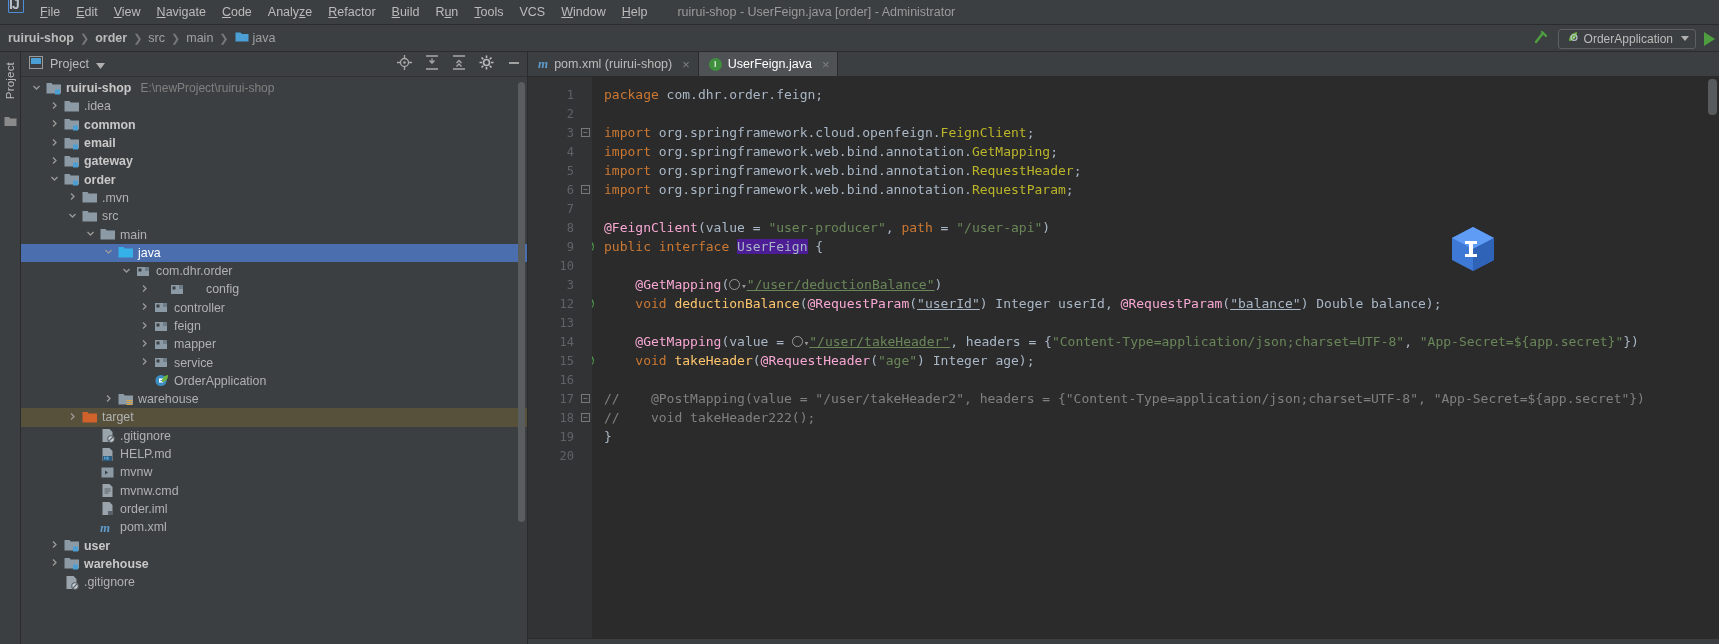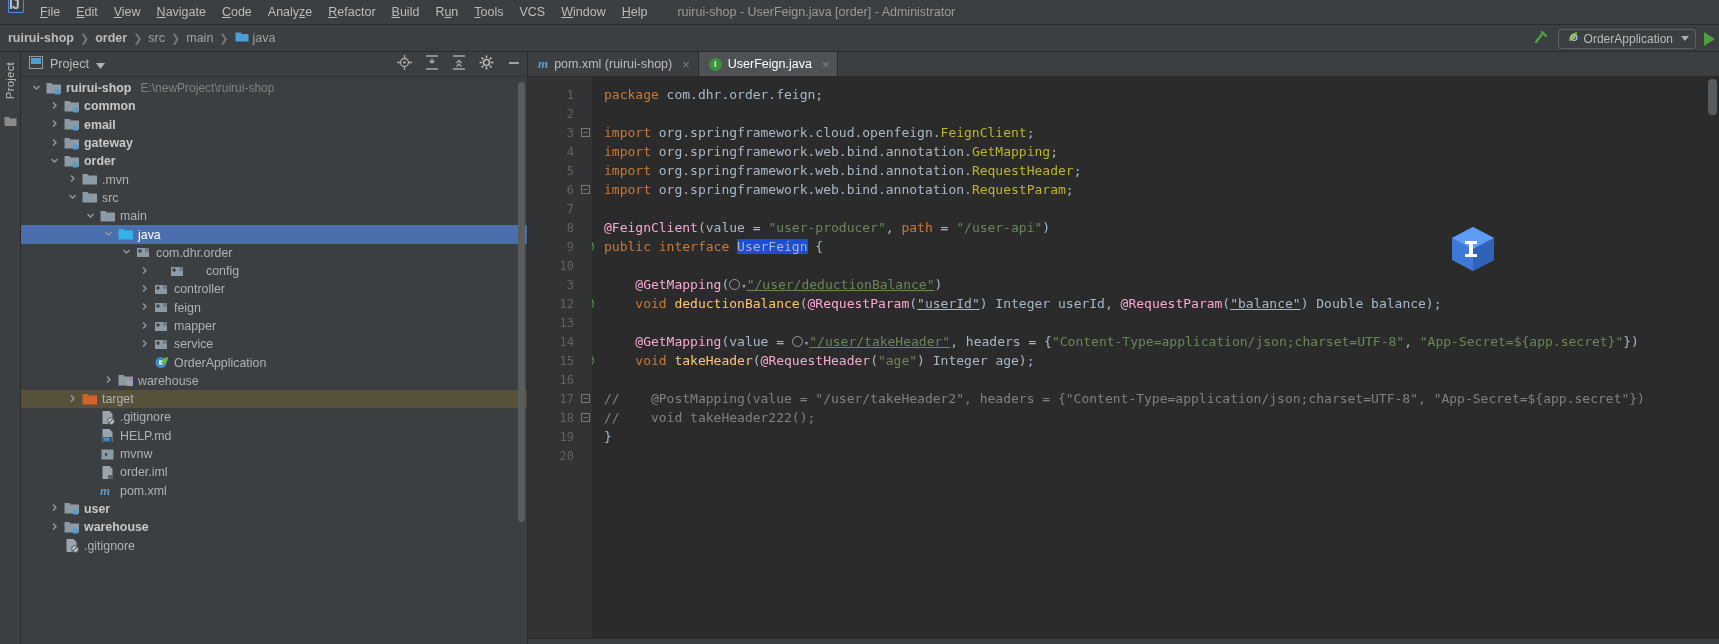--- a/index.html
+++ b/index.html
@@ -155,21 +155,21 @@
     font-family:"DejaVu Sans Mono", monospace; font-size:13px; line-height:19px;
     white-space:pre; overflow:hidden; color:#a9b7c6;
   }
   .cl{ height:19px; padding-left:12px; }
 
   .kw{ color:#cc7832; }
   .ann{ color:#f9a8d4; }
   .str{ color:#6a8759; }
   .ylw{ color:#ffc66d; }
   .cmt{ color:#808080; }
-  .cls-name{ background:#1d4ed8; }
+  .cls-name{ background:#4c1d95; }
   .lnk{ color:#6a8759; text-decoration:underline; }
   .prm{ color:#a9b7c6; text-decoration:underline; }
   .hint-ico{
     display:inline-block; width:11px;height:11px;border-radius:50%;
     border:1.5px solid #9a9a9a; position:relative; top:1px; margin-right:1px;
   }
   .hint-car{ color:#9a9a9a; font-size:9px; }
 
   
   .mascot{
@@ -329,20 +329,29 @@
               </svg></span>
             <span class="lbl bold">ruirui-shop</span>
             <span class="path">E:\newProject\ruirui-shop</span>
           </div>
           <div class="row" style="padding-left: 28px;">
             <span class="arrow"><svg width="9" height="9" viewBox="0 0 9 9">
                 <path d="M3 1.5L6 4.5L3 7.5" stroke="#9a9a9a" stroke-width="1.3" fill="none"></path>
               </svg></span>
             <span class="ico" style="margin-left: 4px;"><svg width="15" height="15" viewBox="0 0 15 15">
                 <path d="M0.5 2h5l1.2 1.6h8.3v9H0.5z" fill="#8c9aa6"></path>
+              </svg></span>
+            <span class="lbl">.idea</span>
+          </div>
+          <div class="row" style="padding-left: 28px;">
+            <span class="arrow"><svg width="9" height="9" viewBox="0 0 9 9">
+                <path d="M3 1.5L6 4.5L3 7.5" stroke="#9a9a9a" stroke-width="1.3" fill="none"></path>
+              </svg></span>
+            <span class="ico" style="margin-left: 4px;"><svg width="15" height="15" viewBox="0 0 15 15">
+                <path d="M0.5 2h5l1.2 1.6h8.3v9H0.5z" fill="#8c9aa6"></path>
                 <rect x="9" y="8.5" width="5" height="5" fill="#4b9fd5"></rect>
               </svg></span>
             <span class="lbl bold">common</span>
           </div>
           <div class="row" style="padding-left: 28px;">
             <span class="arrow"><svg width="9" height="9" viewBox="0 0 9 9">
                 <path d="M3 1.5L6 4.5L3 7.5" stroke="#9a9a9a" stroke-width="1.3" fill="none"></path>
               </svg></span>
             <span class="ico" style="margin-left: 4px;"><svg width="15" height="15" viewBox="0 0 15 15">
                 <path d="M0.5 2h5l1.2 1.6h8.3v9H0.5z" fill="#8c9aa6"></path>
@@ -520,20 +529,28 @@
               </svg></span>
             <span class="lbl">HELP.md</span>
           </div>
           <div class="row" style="padding-left: 64px;">
             <span class="arrow"></span>
             <span class="ico" style="margin-left: 4px;"><svg width="15" height="15" viewBox="0 0 15 15">
                 <rect x="1.5" y="2.5" width="12" height="10" fill="#8c9aa6"></rect>
                 <path d="M5 5.5l3 2-3 2z" fill="#3c3f41"></path>
               </svg></span>
             <span class="lbl">mvnw</span>
+          </div>
+          <div class="row" style="padding-left: 64px;">
+            <span class="arrow"></span>
+            <span class="ico" style="margin-left: 4px;"><svg width="15" height="15" viewBox="0 0 15 15">
+                <path d="M2.5 1h7l3 3v10h-10z" fill="#9aa4ad"></path>
+                <path d="M4.5 6h6M4.5 8h6M4.5 10h4" stroke="#555b60" stroke-width="0.9"></path>
+              </svg></span>
+            <span class="lbl">mvnw.cmd</span>
           </div>
           <div class="row" style="padding-left: 64px;">
             <span class="arrow"></span>
             <span class="ico" style="margin-left: 4px;"><svg width="15" height="15" viewBox="0 0 15 15">
                 <path d="M2.5 1h7l3 3v10h-10z" fill="#9aa4ad"></path>
                 <rect x="8" y="10" width="5" height="4" fill="#5a6168"></rect>
               </svg></span>
             <span class="lbl">order.iml</span>
           </div>
           <div class="row" style="padding-left: 64px;">

